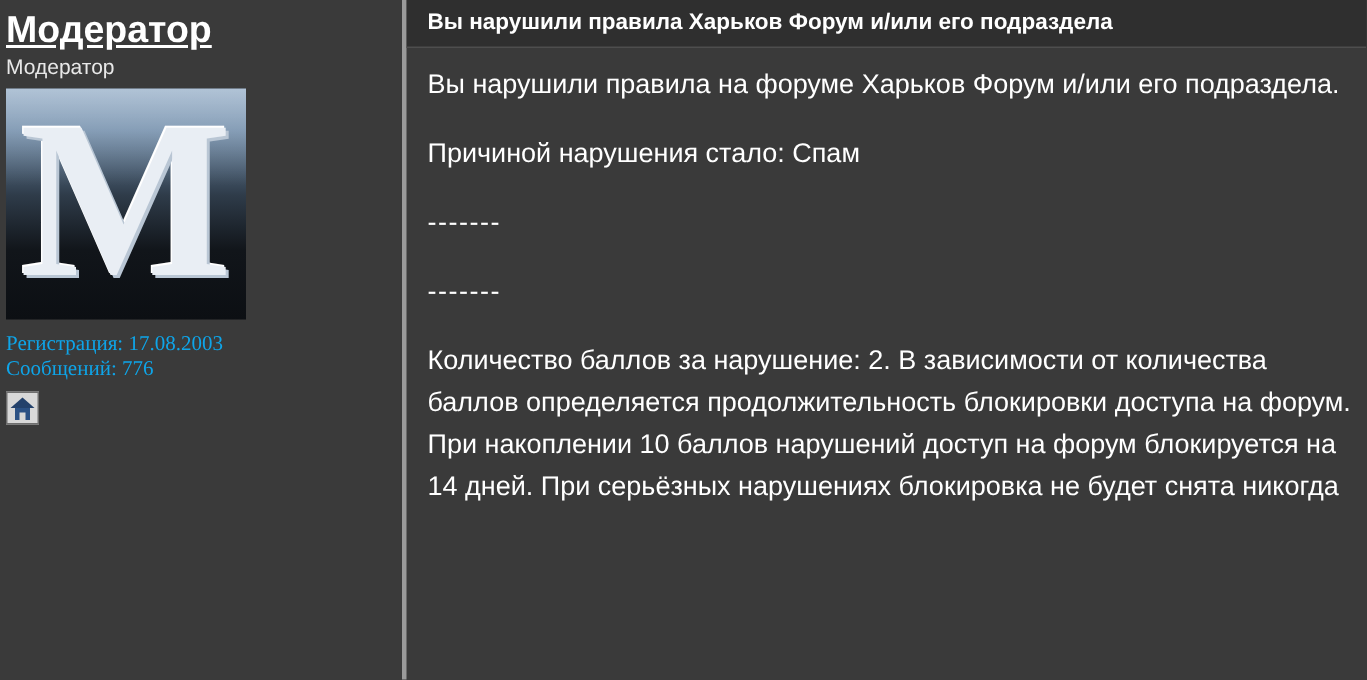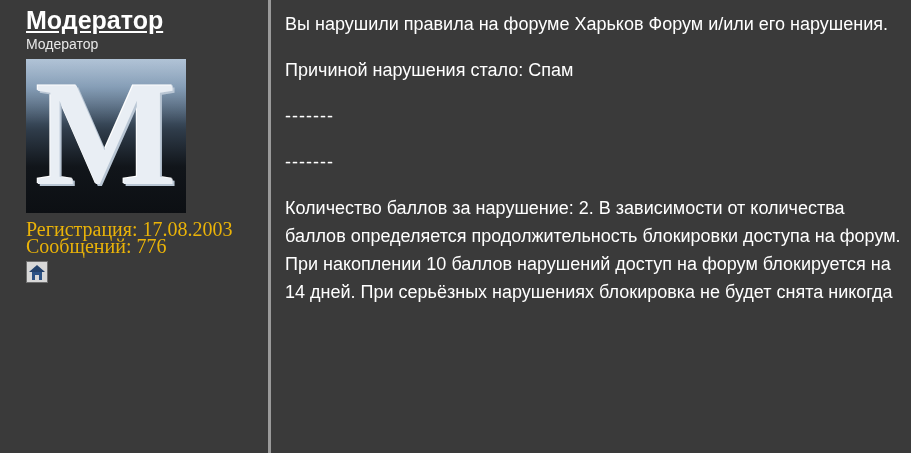--- a/index.html
+++ b/index.html
@@ -19,21 +19,21 @@
     width: 911px;
     height: 453px;
     display: flex;
     background: #3a3a3a;
   }
   
   .userpanel {
     width: 268px;
     min-width: 268px;
     background: #3a3a3a;
-    padding: 6px 8px 0 26px;
+    padding: 6px 8px 0 4px;
     box-sizing: border-box;
     position: relative;
   }
   .username {
     font-size: 25px;
     line-height: 28px;
     font-weight: bold;
     color: #ffffff;
     text-decoration: underline;
     letter-spacing: 0px;
@@ -69,23 +69,23 @@
   }
   .avatar .shine {
     position: absolute;
     left: 0; top: 0;
     width: 100%;
     height: 42%;
     background: linear-gradient(rgba(255,255,255,0.30), rgba(255,255,255,0.0));
     pointer-events: none;
   }
   .meta {
-    font-size: 20px;
+    font-size: 14px;
     line-height: 17px;
-    color: #eab308;
+    color: #0ea5e9;
     font-family: "Liberation Serif", serif;
   }
   .meta div { white-space: nowrap; }
   .homeicon {
     margin-top: 6px;
     width: 22px;
     height: 22px;
     background: #d8d8d8;
     border: 1px solid #6e6e6e;
     position: relative;
@@ -182,22 +182,23 @@
     <div class="homeicon">
       <div class="roof"></div>
       <div class="body"></div>
       <div class="door"></div>
     </div>
   </div>
 
   <div class="divider"></div>
 
   <div class="message">
+    <div class="msg-title">Вы нарушили правила Харьков Форум и/или его подраздела</div>
     <div class="msg-body">
-      <p>Вы нарушили правила на форуме Харьков Форум и/или его нарушения.</p>
+      <p>Вы нарушили правила на форуме Харьков Форум и/или его подраздела.</p>
       <p>Причиной нарушения стало: Спам</p>
       <p class="sep">-------</p>
       <p class="sep">-------</p>
       <p class="block">Количество баллов за нарушение: 2. В зависимости от количества баллов определяется продолжительность блокировки доступа на форум. При накоплении 10 баллов нарушений доступ на форум блокируется на 14 дней. При серьёзных нарушениях блокировка не будет снята никогда</p>
     </div>
   </div>
 
 </div>
 
 </body></html>

